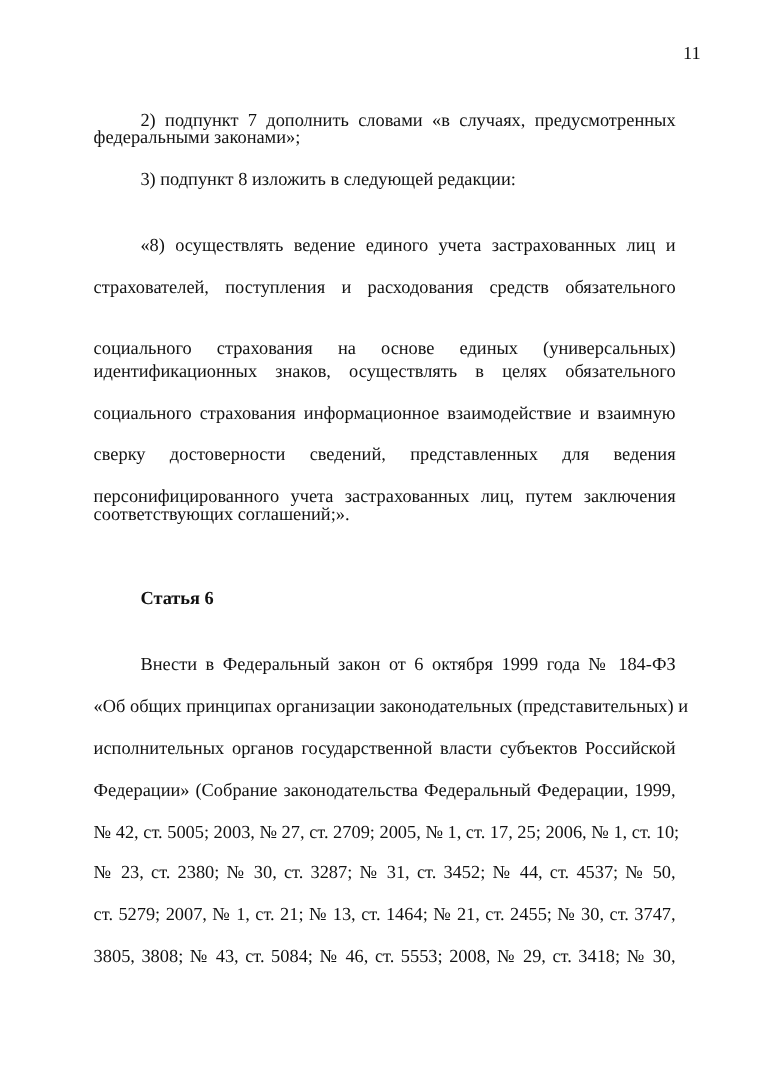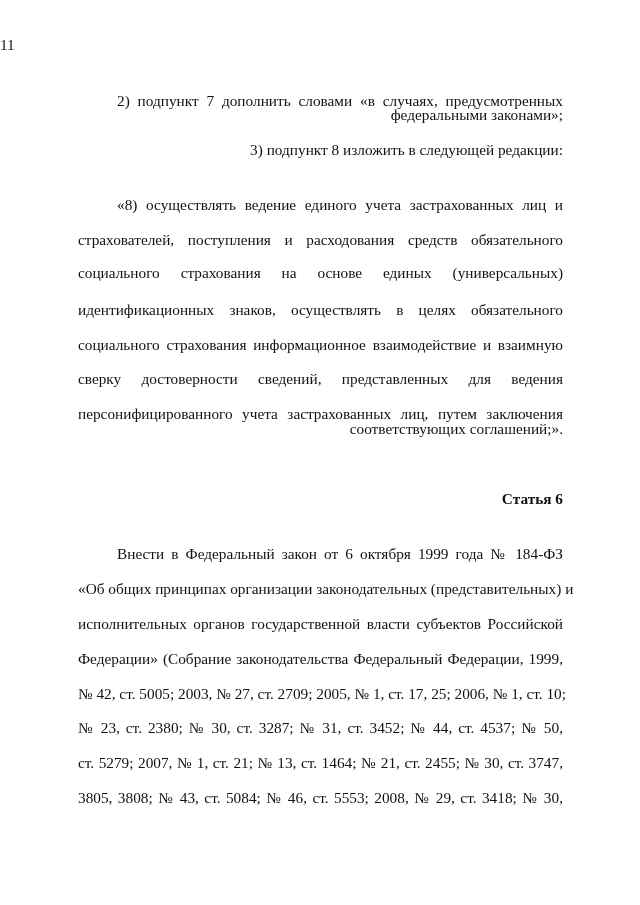--- a/index.html
+++ b/index.html
@@ -5,42 +5,42 @@
   html, body { margin: 0; padding: 0; background: #ffffff; }
   body { width: 640px; height: 905px; position: relative; overflow: hidden; }
   .page {
     position: absolute; left: 0; top: 0; width: 640px; height: 905px;
     background: #ffffff; color: #111111;
     font-family: "Liberation Serif", "DejaVu Serif", serif;
     font-size: 15.3px;
   }
   .page-number {
     position: absolute; top: 36px; left: 0; width: 584px;
-    text-align: left; font-size: 15.3px;
+    text-align: right; font-size: 15.3px;
   }
   .line {
     position: absolute; left: 78px; width: 485px;
-    white-space: nowrap; line-height: 18px; text-align: right;
+    white-space: nowrap; line-height: 18px;
   }
   .line.justify { text-align: justify; text-align-last: justify; margin-top: 20px; }
   .line.indent { left: 117px; width: 446px; }
   .bold { font-weight: bold; }
 </style>
 </head>
 <body>
 
 <div class="page">
   <div class="page-number">11</div>
 
   <div class="line indent justify" style="top:72px">2) подпункт 7 дополнить словами «в случаях, предусмотренных</div>
   <div class="line" style="top:106px">федеральными законами»;</div>
   <div class="line indent" style="top:141px">3) подпункт 8 изложить в следующей редакции:</div>
   <div class="line indent justify" style="top:176px">«8) осуществлять ведение единого учета застрахованных лиц и</div>
   <div class="line justify" style="top:211px">страхователей, поступления и расходования средств обязательного</div>
-  <div class="line justify" style="top:244px">социального страхования на основе единых (универсальных)</div>
+  <div class="line justify" style="top:262px">социального страхования на основе единых (универсальных)</div>
   <div class="line justify" style="top:281px">идентификационных знаков, осуществлять в целях обязательного</div>
   <div class="line justify" style="top:350px">сверку достоверности сведений, представленных для ведения</div>
   <div class="line justify" style="top:316px">социального страхования информационное взаимодействие и взаимную</div>
   <div class="line justify" style="top:385px">персонифицированного учета застрахованных лиц, путем заключения</div>
   <div class="line" style="top:420px">соответствующих соглашений;».</div>
 
   <div class="line indent bold" style="top:490px">Статья 6</div>
   <div class="line indent justify" style="top:525px">Внести в Федеральный закон от 6 октября 1999 года № 184-ФЗ</div>
   <div class="line justify" style="top:560px">«Об общих принципах организации законодательных (представительных) и</div>
   <div class="line justify" style="top:595px">исполнительных органов государственной власти субъектов Российской</div>

